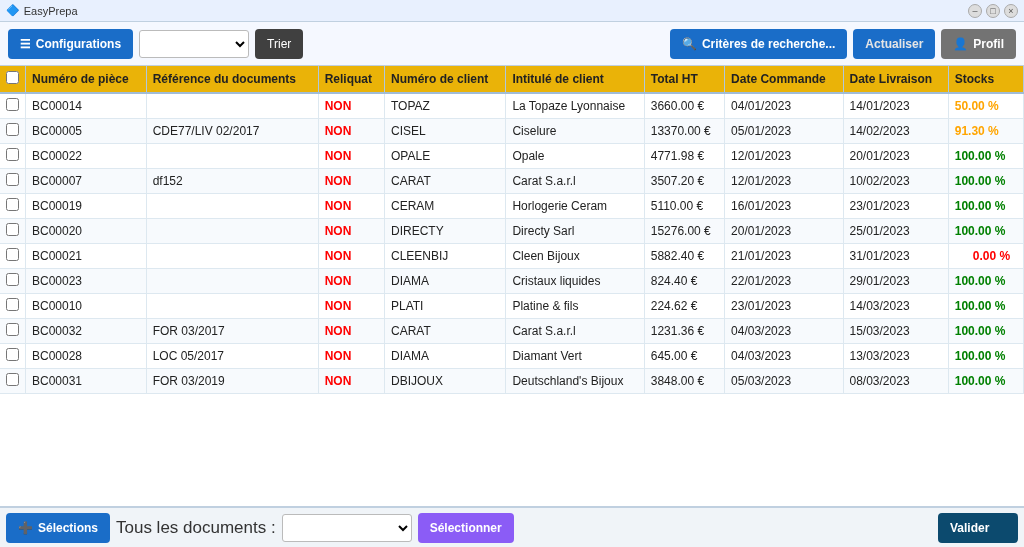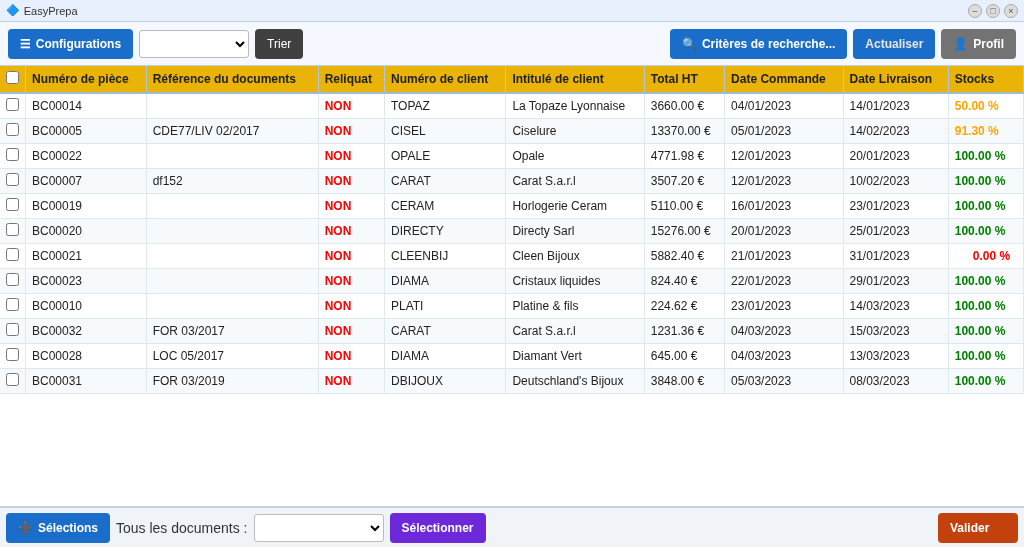--- a/index.html
+++ b/index.html
@@ -161,27 +161,27 @@
       align-items: center;
       padding: 0 6px;
       gap: 6px;
     }
     .btn-selections {
       background: #1a6dc8;
       color: white;
       font-weight: 600;
     }
     .btn-selectionner {
-      background: #6d28d9;
+      background: #8b5cf6;
       color: white;
       font-weight: 600;
       justify-content: center;
     }
     .btn-valider {
-      background: #c2410c;
+      background: #0c4a6e;
       color: white;
       font-weight: 700;
     }
     .footer-select {
       height: 28px;
       border: 1px solid #bbb;
       border-radius: 3px;
       background: white;
       padding: 0 6px;
       font-size: 12px;
@@ -396,21 +396,21 @@
         </tr>
       </tbody>
   </table>
 </div>
 
 <div id="footer">
   <button class="toolbar-btn btn-selections">
     <span>➕</span>
     <span>Sélections</span>
   </button>
-  <span style="font-size:14px;color:#333;">Tous les documents :</span>
+  <span style="font-size:17px;color:#333;">Tous les documents :</span>
   <select class="footer-select"></select>
   <button class="toolbar-btn btn-selectionner">
     <span>Sélectionner</span>
   </button>
   <div class="footer-spacer"></div>
   <button class="toolbar-btn btn-valider" style="min-width:80px;">
     <span>Valider</span>
   </button>
 </div>
 

